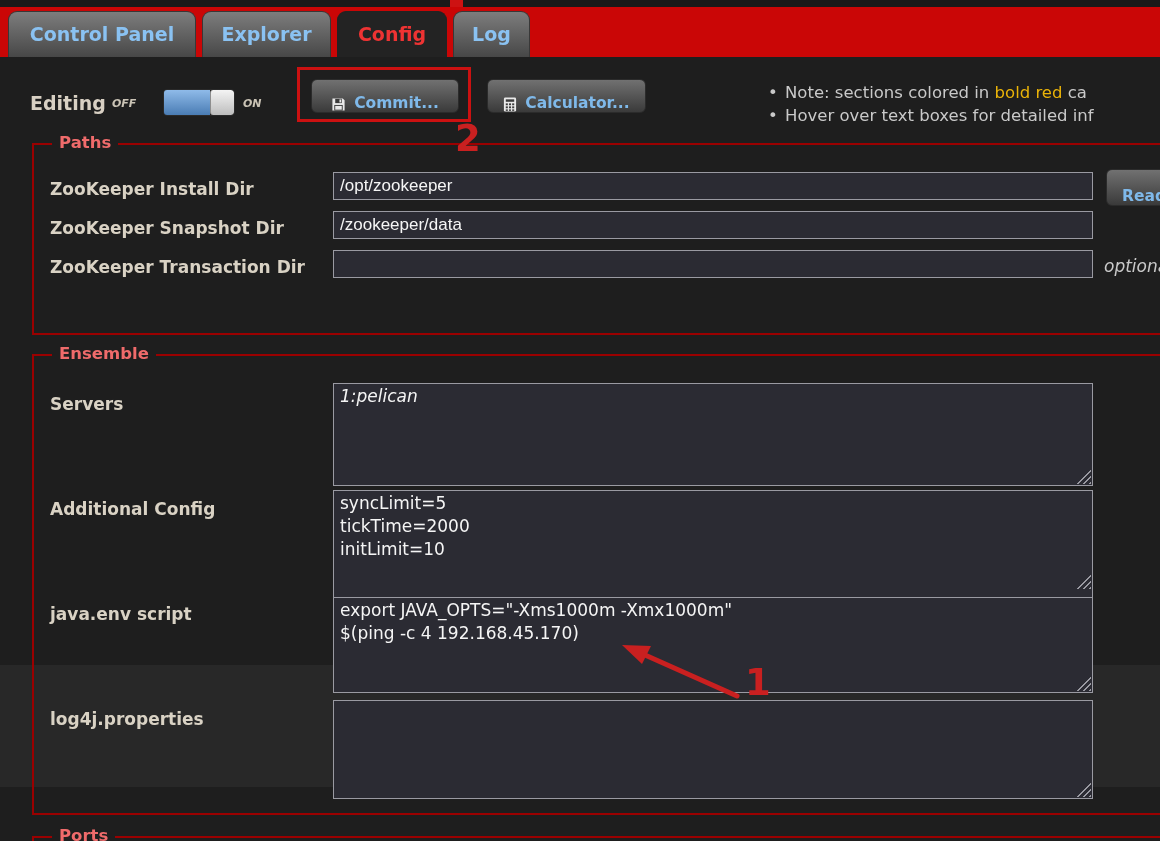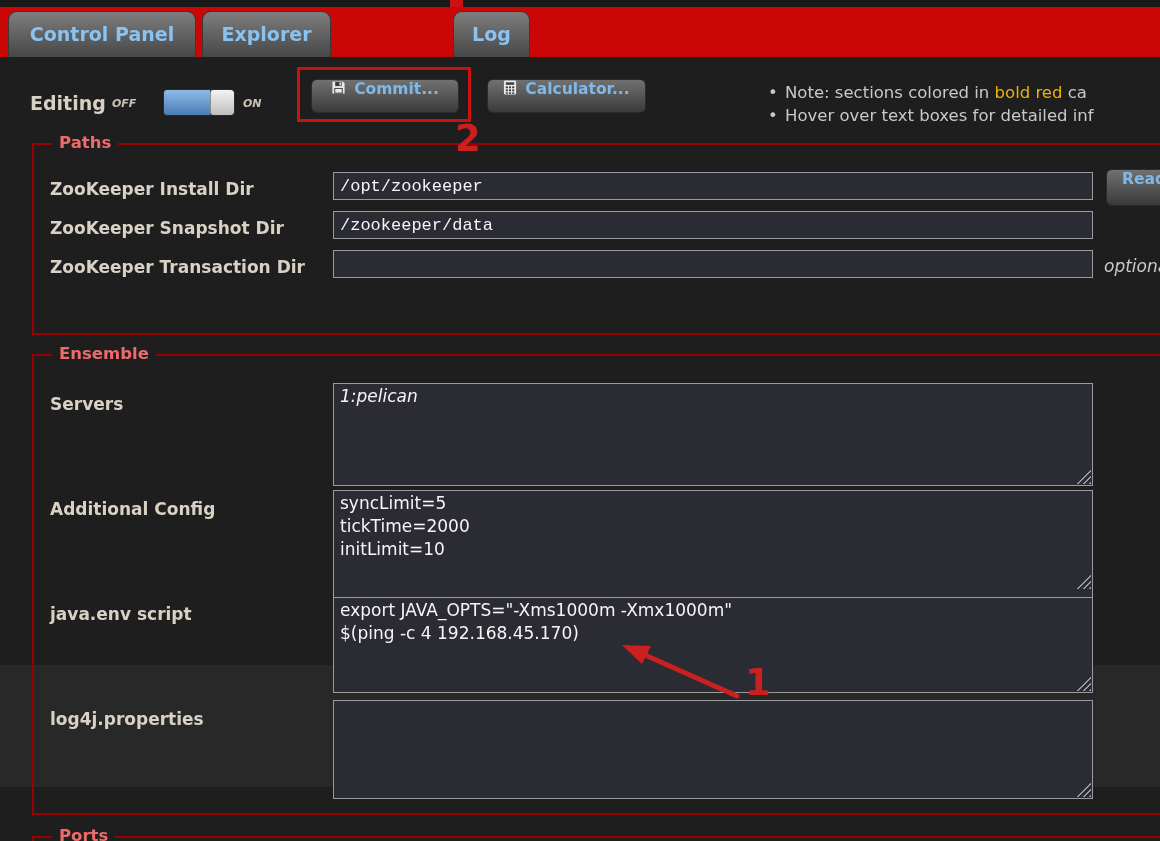--- a/index.html
+++ b/index.html
@@ -28,21 +28,21 @@
   .lbl-onoff { color:#cac3b5; font-weight:bold; font-size:11px; z-index:5;font-style:italic; }
   .toggle { left:163px; top:89px; width:72px; height:27px; border-radius:4px; overflow:hidden;
     border:1px solid #2a2a2a; z-index:5; cursor:pointer; display:flex; }
   .toggle .fill { width:47px; height:100%; background:linear-gradient(#8fbbe9,#4a7cb4); }
   .toggle .handle { width:25px; height:100%; background:linear-gradient(#f4f4f4,#bdbdbd); border-left:1px solid #8e8e8e; border-radius:3px; }
 
   .btn {
     position:absolute; height:34px; border-radius:6px;
     background:linear-gradient(#717171,#3a3a3a); border:1px solid #2b2b2b;
     color:#7fb9ea; font-weight:bold; font-size:15.5px;
-    display:flex; align-items:flex-start; justify-content:center; gap:8px;
+    display:flex; align-items:flex-end; justify-content:center; gap:8px;
     cursor:pointer; z-index:5; font-family:inherit;
   }
   .btn svg { flex:none; }
   .commit-box { left:297px; top:67px; width:174px; height:55px; border:3px solid #cc1111; z-index:6; }
 
   .notes { left:768px; top:81px; width:400px; color:#c9c9c9; font-size:16.5px; line-height:23px; z-index:5; white-space:nowrap; }
   .notes .b { color:#eab308; font-weight:normal; }
   .bullet { display:inline-block; width:17px; }
 
   
@@ -51,21 +51,21 @@
 
   
   .fs { position:absolute; border:2px solid #9b0000; background:transparent; z-index:2; }
   .legend { position:absolute; background:#1e1e1e; padding:0 7px; color:#ef6b6b; font-weight:bold; font-size:16.5px; z-index:3; }
   .band { left:0; top:665px; width:1160px; height:122px; background:#282828; z-index:1; }
 
   .flabel { position:absolute; left:50px; color:#d9d2c4; font-weight:bold; font-size:17px; z-index:4; line-height:38px; }
   .tin {
     position:absolute; left:333px; width:760px; height:28px;
     background:#2b2b33; border:1px solid #9a9aa2; color:#f5f5f5;
-    font-size:17px; font-family:Liberation Mono, monospace; padding:1px 6px; z-index:4;
+    font-size:17px; font-family:Liberation Sans, sans-serif; padding:1px 6px; z-index:4;
   }
   .tarea {
     position:absolute; left:333px; width:760px;
     background:#2b2b33; border:1px solid #9a9aa2; color:#f5f5f5;
     font-size:17px; font-family:inherit; line-height:23px; padding:1px 6px;
     resize:none; overflow:hidden; z-index:4;
   }
   .grip { position:absolute; width:15px; height:15px; z-index:5;
     clip-path:polygon(100% 0,100% 100%,0 100%);
     background:repeating-linear-gradient(-45deg,#9a9aa2 0 1.5px,transparent 1.5px 4.5px);
@@ -75,20 +75,21 @@
 </style>
 </head>
 <body>
 
 <div class="abs top-strip"></div>
 <div class="abs arrow-frag"></div>
 
 <div class="abs tabbar">
   <div class="tab" style="left:202px;width:129px;">Explorer</div>
   <div class="tab" style="left:8px;width:188px;">Control Panel</div>
+  <div class="tab active" style="left:337px;width:110px;">Config</div>
   <div class="tab" style="left:453px;width:77px;">Log</div>
 </div>
 
 <div class="abs lbl-editing">Editing</div>
 <div class="abs lbl-onoff" style="left:112px;top:97px;">OFF</div>
 <div class="abs toggle">
   <div class="fill"></div>
   <div class="handle"></div>
 </div>
 <div class="abs lbl-onoff" style="left:243px;top:97px;">ON</div>

